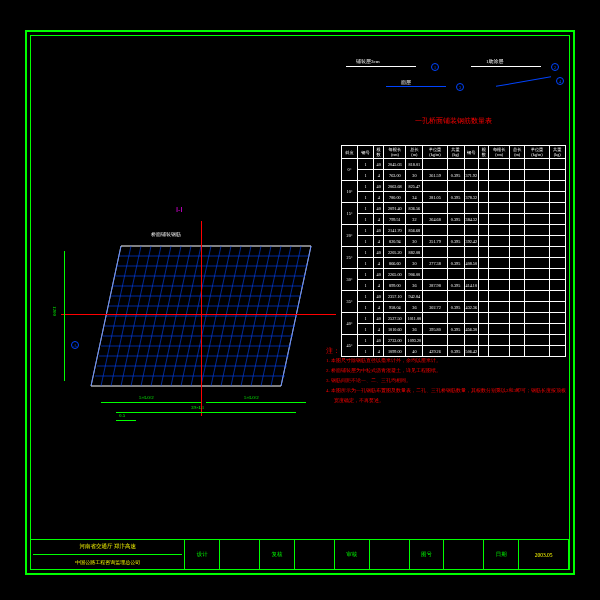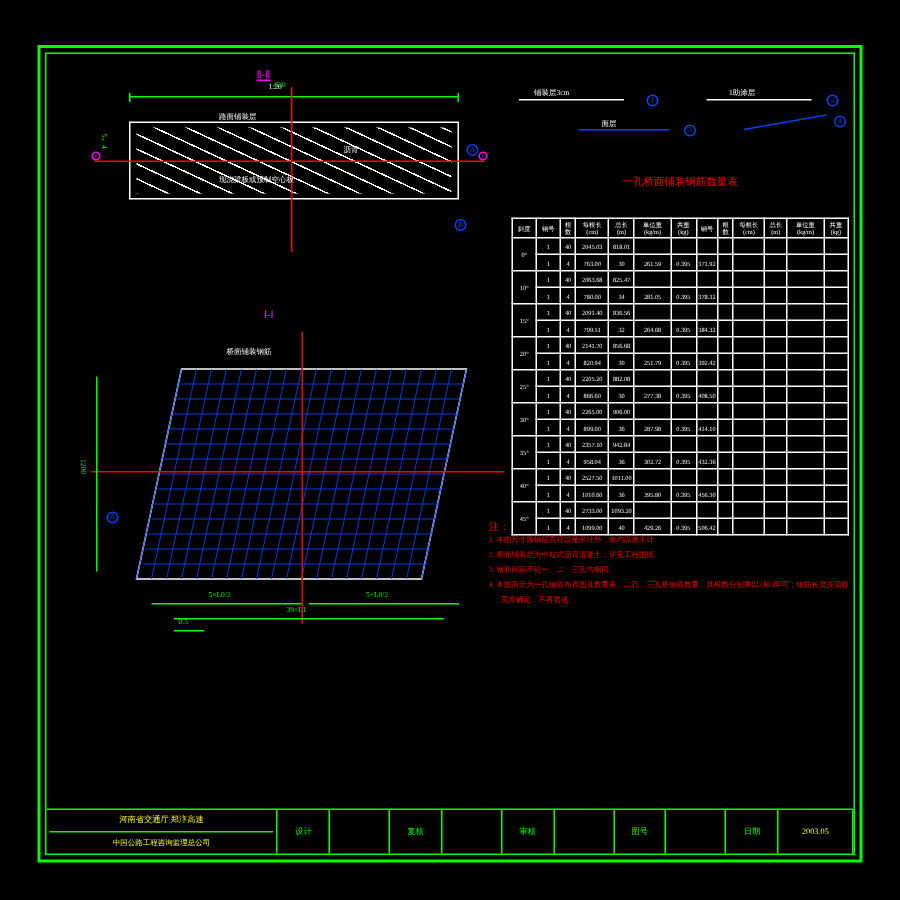--- a/index.html
+++ b/index.html
@@ -86,38 +86,20 @@
 .tb .c5{width:35px}
 .tb .c6{width:35px}
 .tb .c7{width:50px;color:#ff0;align-items:center}
 </style>
 </head>
 <body>
 
 <div class="frame">
 <div class="inner">
 
-<div class="sec s2">
-  <div class="title">Ⅱ-Ⅱ</div>
-  <div class="txt" style="position:absolute;top:10px;left:118px">1:20</div>
-  <div class="dim-t"></div>
-  <div class="dimlbl">620</div>
-  <div class="box"></div>
-  <div class="diag"></div>
-  <div class="cline"></div>
-  <div class="hline"></div>
-  <div class="lbl1">路面铺装层</div>
-  <div class="lbl2">现浇梁板或预制空心板</div>
-  <div class="lbl3">沥青</div>
-  <div class="sideL">5×4</div>
-  <div class="circA">A</div>
-  <div class="circB">B</div>
-  <div class="abr">Ⅰ</div>
-  <div class="abl">Ⅰ</div>
-</div>
 
 <div class="sec s1">
   <div class="title">Ⅰ-Ⅰ</div>
   <div class="para">
     <svg class="psvg" width="230" height="150">
       <polygon points="35,5 225,5 195,145 5,145" fill="none" stroke="#fff" stroke-width="1"></polygon>
       <g stroke="#04f" stroke-width="0.6">
         <line x1="35" y1="5" x2="5" y2="145"></line>
               <line x1="45" y1="5" x2="15" y2="145"></line>
               <line x1="55" y1="5" x2="25" y2="145"></line>

